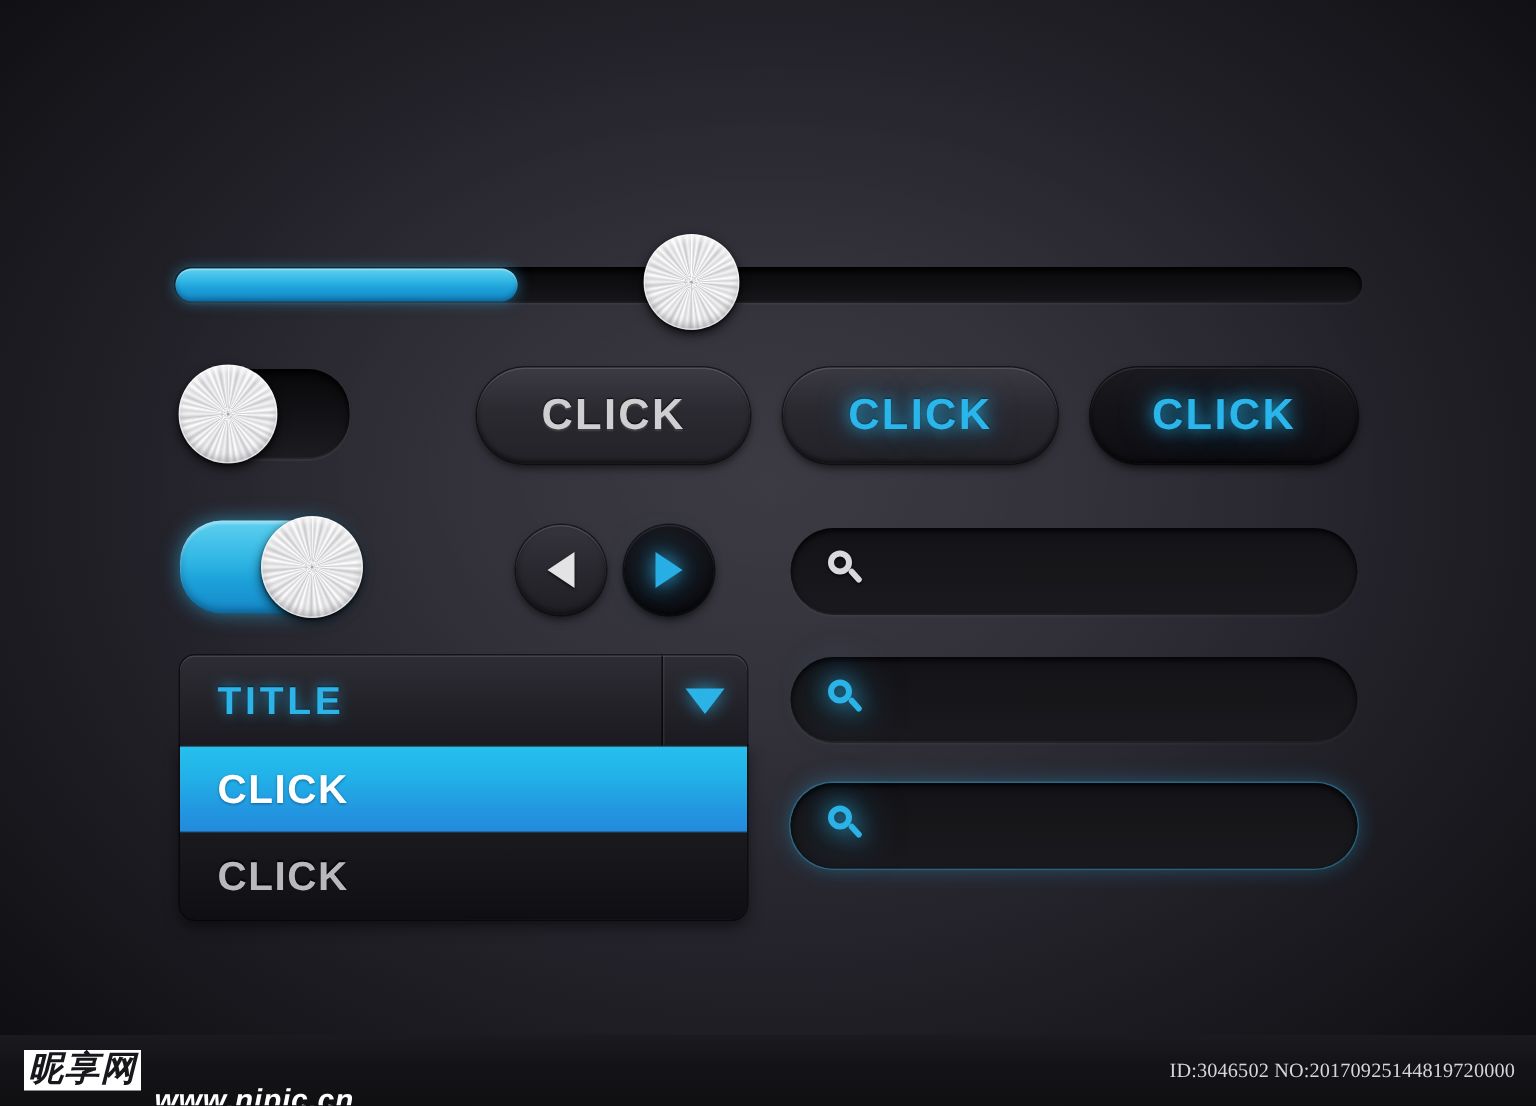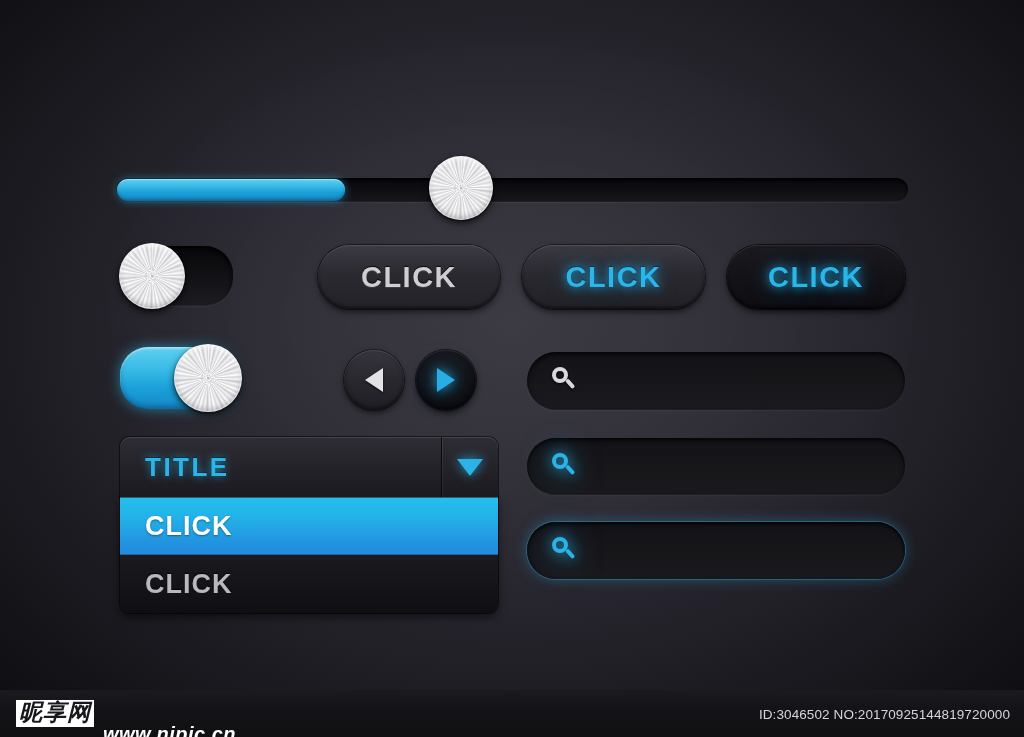--- a/index.html
+++ b/index.html
@@ -410,20 +410,21 @@
     margin-top: 41px;
   }
   .footer-id {
     position: absolute;
     right: 14px; top: 50%;
     transform: translateY(-50%);
     color: #d6d6da;
     font-size: 13.5px;
     letter-spacing: .1px;
     white-space: nowrap;
+    font-family: Liberation Serif, serif;
   }
 </style>
 </head>
 <body>
 
 <div id="stage">
 
   <div class="slider-wrap">
     <div class="slider-track"></div>
     <div class="slider-fill"></div>

